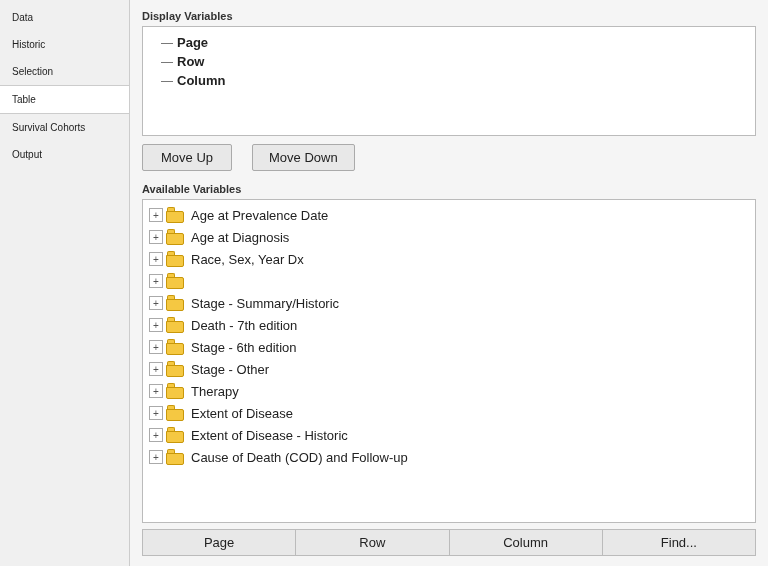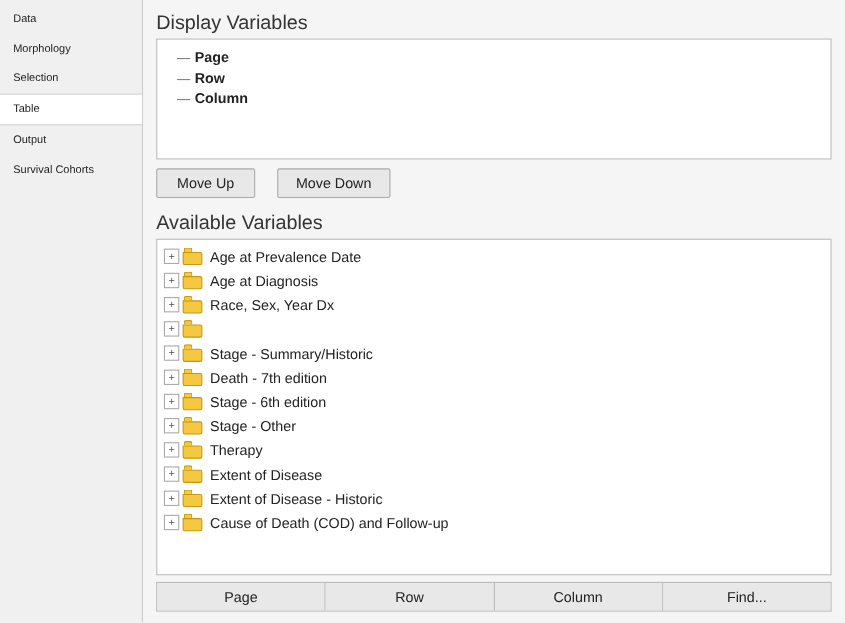--- a/index.html
+++ b/index.html
@@ -41,24 +41,24 @@
       flex: 1;
       background: #f5f5f5;
       display: flex;
       flex-direction: column;
       padding: 10px 12px;
       overflow: hidden;
     }
 
     
     .section-label {
-      font-size: 18px;
+      font-size: 11px;
       color: #333;
       margin-bottom: 4px;
-      font-weight: normal;
+      font-weight: bold;
     }
 
     .display-variables-box {
       background: #fff;
       border: 1px solid #bbb;
       height: 110px;
       padding: 6px 8px;
       overflow-y: auto;
       margin-bottom: 8px;
     }
@@ -208,33 +208,33 @@
     }
   </style>
 </head>
 <body>
 
 <div class="sidebar">
   <div class="sidebar-item">
     <span>Data</span>
   </div>
   <div class="sidebar-item">
-    <span>Morphology</span>
+    <span>Historic</span>
   </div>
   <div class="sidebar-item">
     <span>Selection</span>
   </div>
   <div class="sidebar-item active">
     <span>Table</span>
   </div>
   <div class="sidebar-item">
+    <span>Survival Cohorts</span>
+  </div>
+  <div class="sidebar-item">
     <span>Output</span>
-  </div>
-  <div class="sidebar-item">
-    <span>Survival Cohorts</span>
   </div>
 </div>
 
 <div class="main">
   <div class="section-label">Display Variables</div>
 
   <div class="display-variables-box">
     <div class="tree-item">
       <span class="tree-line">—</span>
       <span class="tree-text">Page</span>

